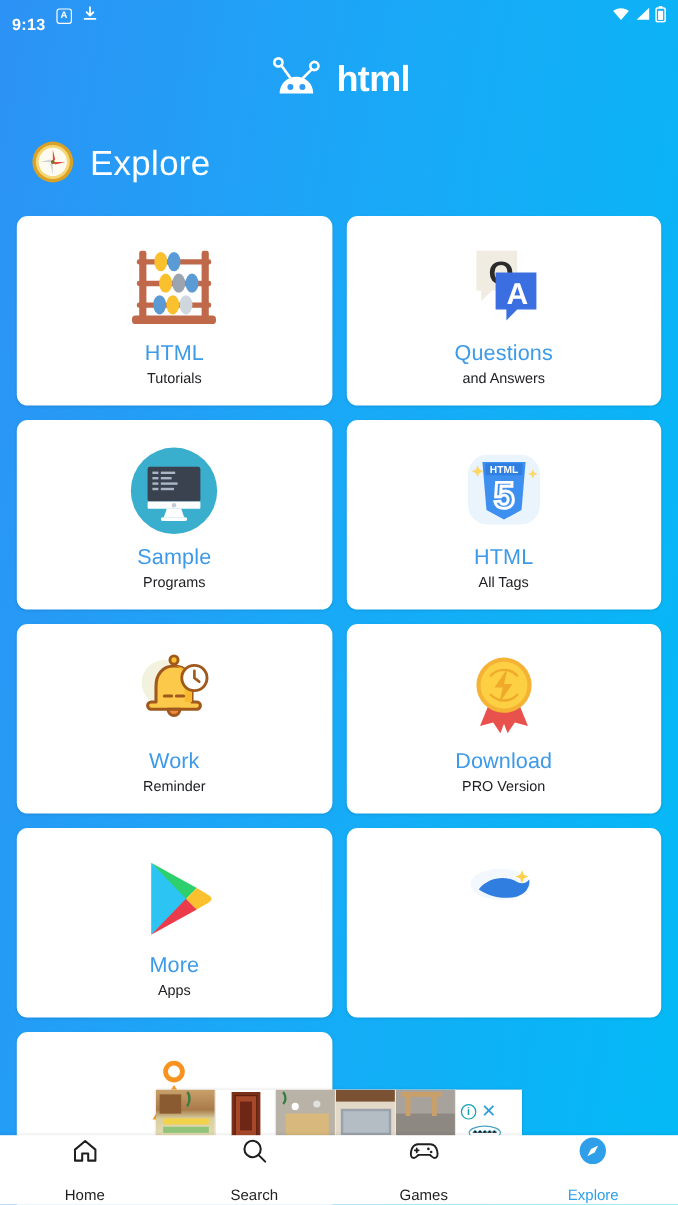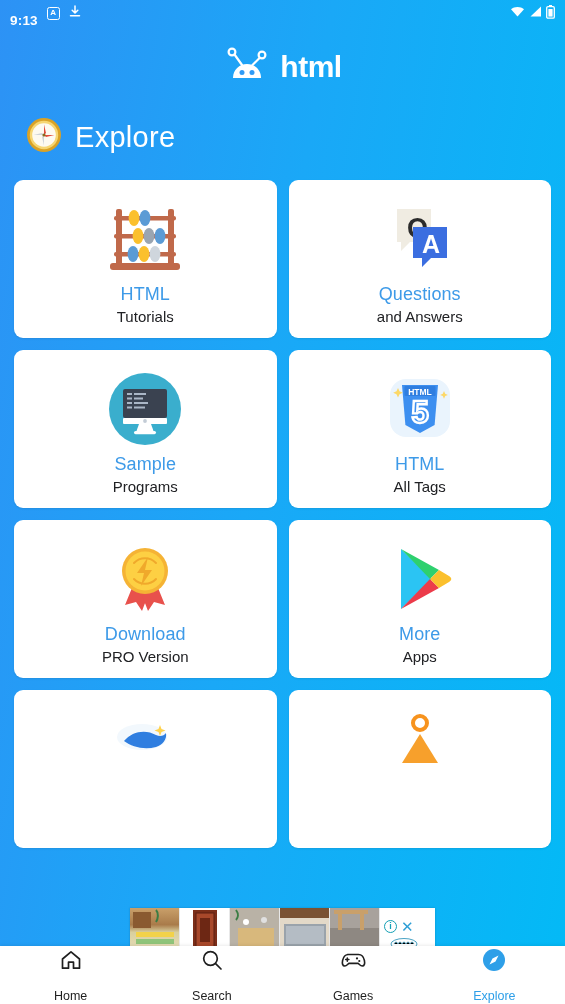--- a/index.html
+++ b/index.html
@@ -58,21 +58,21 @@
   }
   .card {
     background:#fff; border-radius:9px; height:158px;
     display:flex; flex-direction:column; align-items:center;
     justify-content:flex-start; padding-top:16px;
     box-shadow:0 1px 2px rgba(0,0,0,.09);
     cursor:pointer; overflow:hidden;
   }
   .card-icon { height:86px; display:flex; align-items:center; justify-content:center; }
   .card-title { font-size:18px; color:#3d9ae8; margin-top:2px; letter-spacing:.1px; }
-  .card-sub   { font-size:15px; color:#202124; margin-top:3px; }
+  .card-sub   { font-size:12px; color:#202124; margin-top:3px; }
 
   
   #ad {
     position:absolute; left:130px; top:908px;
     width:305px; height:44px; background:#fff;
     display:flex; align-items:stretch; overflow:hidden;
     box-shadow:0 0 2px rgba(0,0,0,.2); z-index:5;
   }
   .ad-thumb { width:50px; height:44px; border-right:1px solid #e8e8e8; position:relative; overflow:hidden; }
   .ad-ctrl { width:55px; position:relative; }
@@ -235,20 +235,37 @@
         <text x="41" y="52" text-anchor="middle" font-family="Liberation Sans, sans-serif" font-size="31" font-weight="bold" fill="none" stroke="#ffffff" stroke-width="2.4">5</text>
         <path d="M19 17l1.5 3.3 3.3 1.5-3.3 1.5L19 26.6 17.5 23.3 14.2 21.8l3.3-1.5z" fill="#ffd24d" opacity=".85"></path>
         <path d="M65 20l1.2 2.7 2.7 1.2-2.7 1.2L65 27.8 63.8 25.1 61.1 23.9l2.7-1.2z" fill="#ffd24d" opacity=".85"></path>
       </svg>
     </div>
     <span class="card-title">HTML</span>
     <span class="card-sub">All Tags</span>
   </div>
 
 
+  <div class="card">
+    <div class="card-icon">
+      <svg width="82" height="76" viewBox="0 0 82 76">
+        <circle cx="33" cy="28" r="19" fill="#f3f2de"></circle>
+        <path d="M41 10v4" stroke="#a0591d" stroke-width="3" stroke-linecap="round"></path>
+        <circle cx="41" cy="9" r="3.4" fill="#fbc02d" stroke="#a0591d" stroke-width="2.4"></circle>
+        <path d="M41 14c9.5 0 15 7 15 17v13h4a3 3 0 010 6H22a3 3 0 010-6h4V31c0-10 5.5-17 15-17z" fill="#fcc94a" stroke="#a0591d" stroke-width="2.6" stroke-linejoin="round"></path>
+        <path d="M41 14c6 0 9 7 9 17v13h6V31c0-10-5.5-17-15-17z" fill="#f8b92e"></path>
+        <path d="M33 39h6M43 39h6" stroke="#a0591d" stroke-width="2.6" stroke-linecap="round"></path>
+        <path d="M36 50h10c0 3-2.2 5.3-5 5.3S36 53 36 50z" fill="#f08a3c" stroke="#a0591d" stroke-width="2.4" stroke-linejoin="round"></path>
+        <circle cx="58" cy="24" r="10.5" fill="#fff" stroke="#a0591d" stroke-width="2.4"></circle>
+        <path d="M58 18v6l4 3" stroke="#a0591d" stroke-width="2.2" fill="none" stroke-linecap="round" stroke-linejoin="round"></path>
+      </svg>
+    </div>
+    <span class="card-title">Work</span>
+    <span class="card-sub">Reminder</span>
+  </div>
 
   <div class="card">
     <div class="card-icon">
       <svg width="82" height="76" viewBox="0 0 82 76">
         <path d="M30 42l-9 22 11-3 6 9 8-21z" fill="#e8514c"></path>
         <path d="M52 42l9 22-11-3-6 9-8-21z" fill="#e8514c"></path>
         <circle cx="41" cy="30" r="23" fill="#f5b335"></circle>
         <circle cx="41" cy="30" r="19.5" fill="#fdd043"></circle>
         <path d="M30 22a15 15 0 0122 0M30 38a15 15 0 0022 0" stroke="#f0a92b" stroke-width="2" fill="none" stroke-linecap="round"></path>
         <path d="M44 16l-11 16h7l-3 13 11-16h-7z" fill="#f0a92b"></path>

